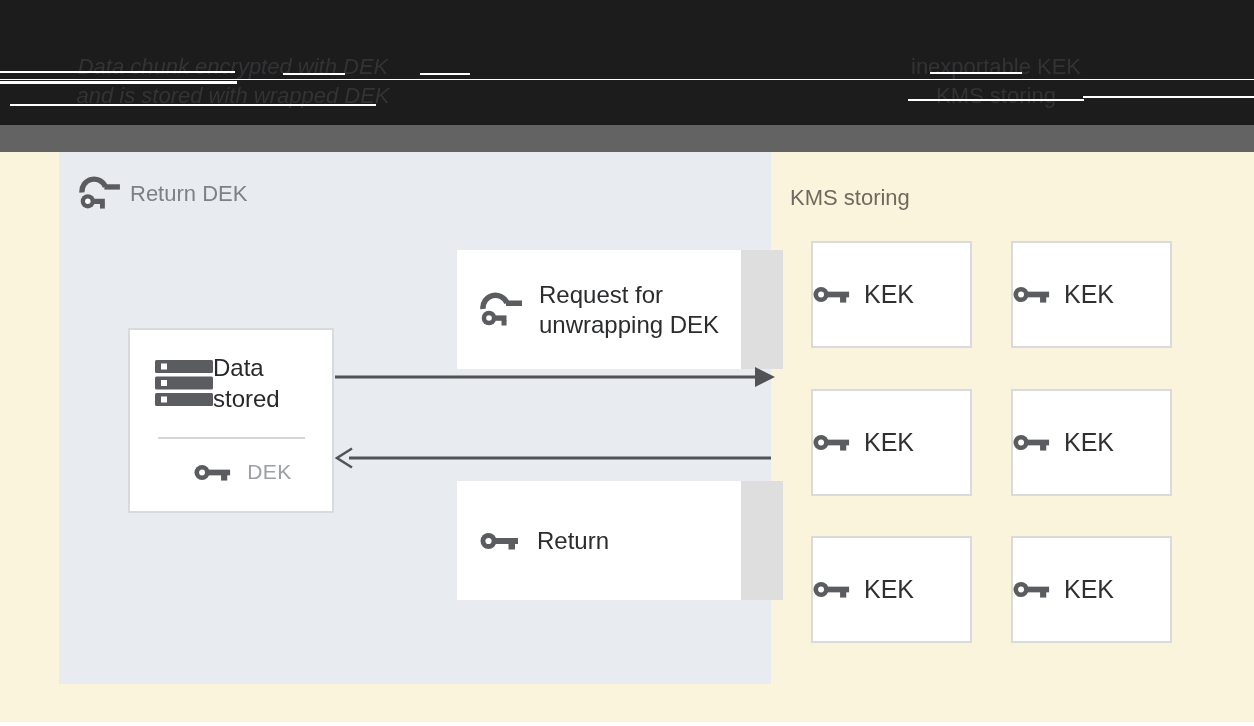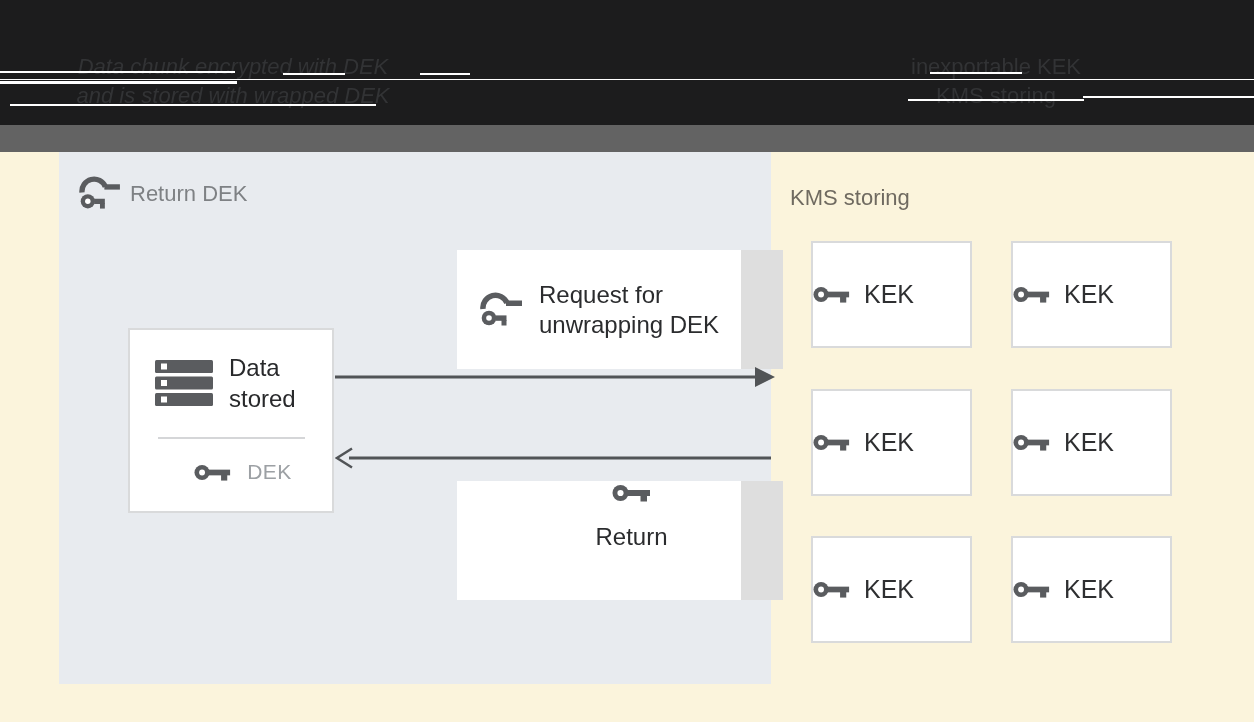--- a/index.html
+++ b/index.html
@@ -29,33 +29,33 @@
   .canvas{position:absolute;left:0;top:152px;width:1254px;height:574px;background:#fbf4dc;}
   .bottom-strip{position:absolute;left:0;top:722px;width:1254px;height:4px;background:#ffffff;}
 
   
   .panel{position:absolute;left:59px;top:0;width:712px;height:532px;background:#e8ebef;}
   .panel-head{position:absolute;left:20px;top:24px;display:flex;align-items:center;gap:10px;}
   .panel-head .lbl{font-size:22px;color:#7e8184;}
 
   .data-box{position:absolute;left:69px;top:176px;width:206px;height:185px;background:#ffffff;
             border:2px solid #d9dadb;box-sizing:border-box;}
-  .dc-row1{position:absolute;left:25px;top:22px;display:flex;align-items:center;gap:16px;}
+  .dc-row1{position:absolute;left:25px;top:22px;display:flex;align-items:center;gap:0;}
   .dc-row1 .txt{font-size:24px;line-height:31px;color:#28292b;}
   .dc-divider{position:absolute;left:28px;top:107px;width:147px;height:2px;background:#d5d6d8;}
   .dc-dek{position:absolute;left:0;right:0;top:122px;height:40px;display:flex;
           align-items:center;justify-content:center;gap:15px;padding-left:24px;}
   .dc-dek .lbl{font-size:21px;color:#9ca0a4;letter-spacing:0.5px;}
 
   .msg-box{position:absolute;left:386px;width:326px;height:119px;background:#ffffff;
            display:flex;align-items:center;padding-left:23px;gap:17px;box-sizing:border-box;margin-left:12px;}
   .msg-box::after{content:"";position:absolute;right:0;top:0;width:42px;height:100%;background:#dedede;}
   .msg-box .txt{font-size:24px;line-height:30px;color:#2b2c2e;}
   .request-box{top:98px;}
-  .return-box{top:329px;flex-direction:column;}
+  .return-box{top:329px;}
 
   .arrow{position:absolute;}
   .arrow-right{left:335px;top:213px;}
   .arrow-left{left:335px;top:294px;}
 
   
   .kms-title{position:absolute;left:790px;top:33px;font-size:22px;color:#6f6a60;}
   .kek-box{position:absolute;width:161px;height:107px;background:#ffffff;
            border:2px solid #d9dadb;box-sizing:border-box;display:flex;
            align-items:center;justify-content:flex-start;gap:13px;}

